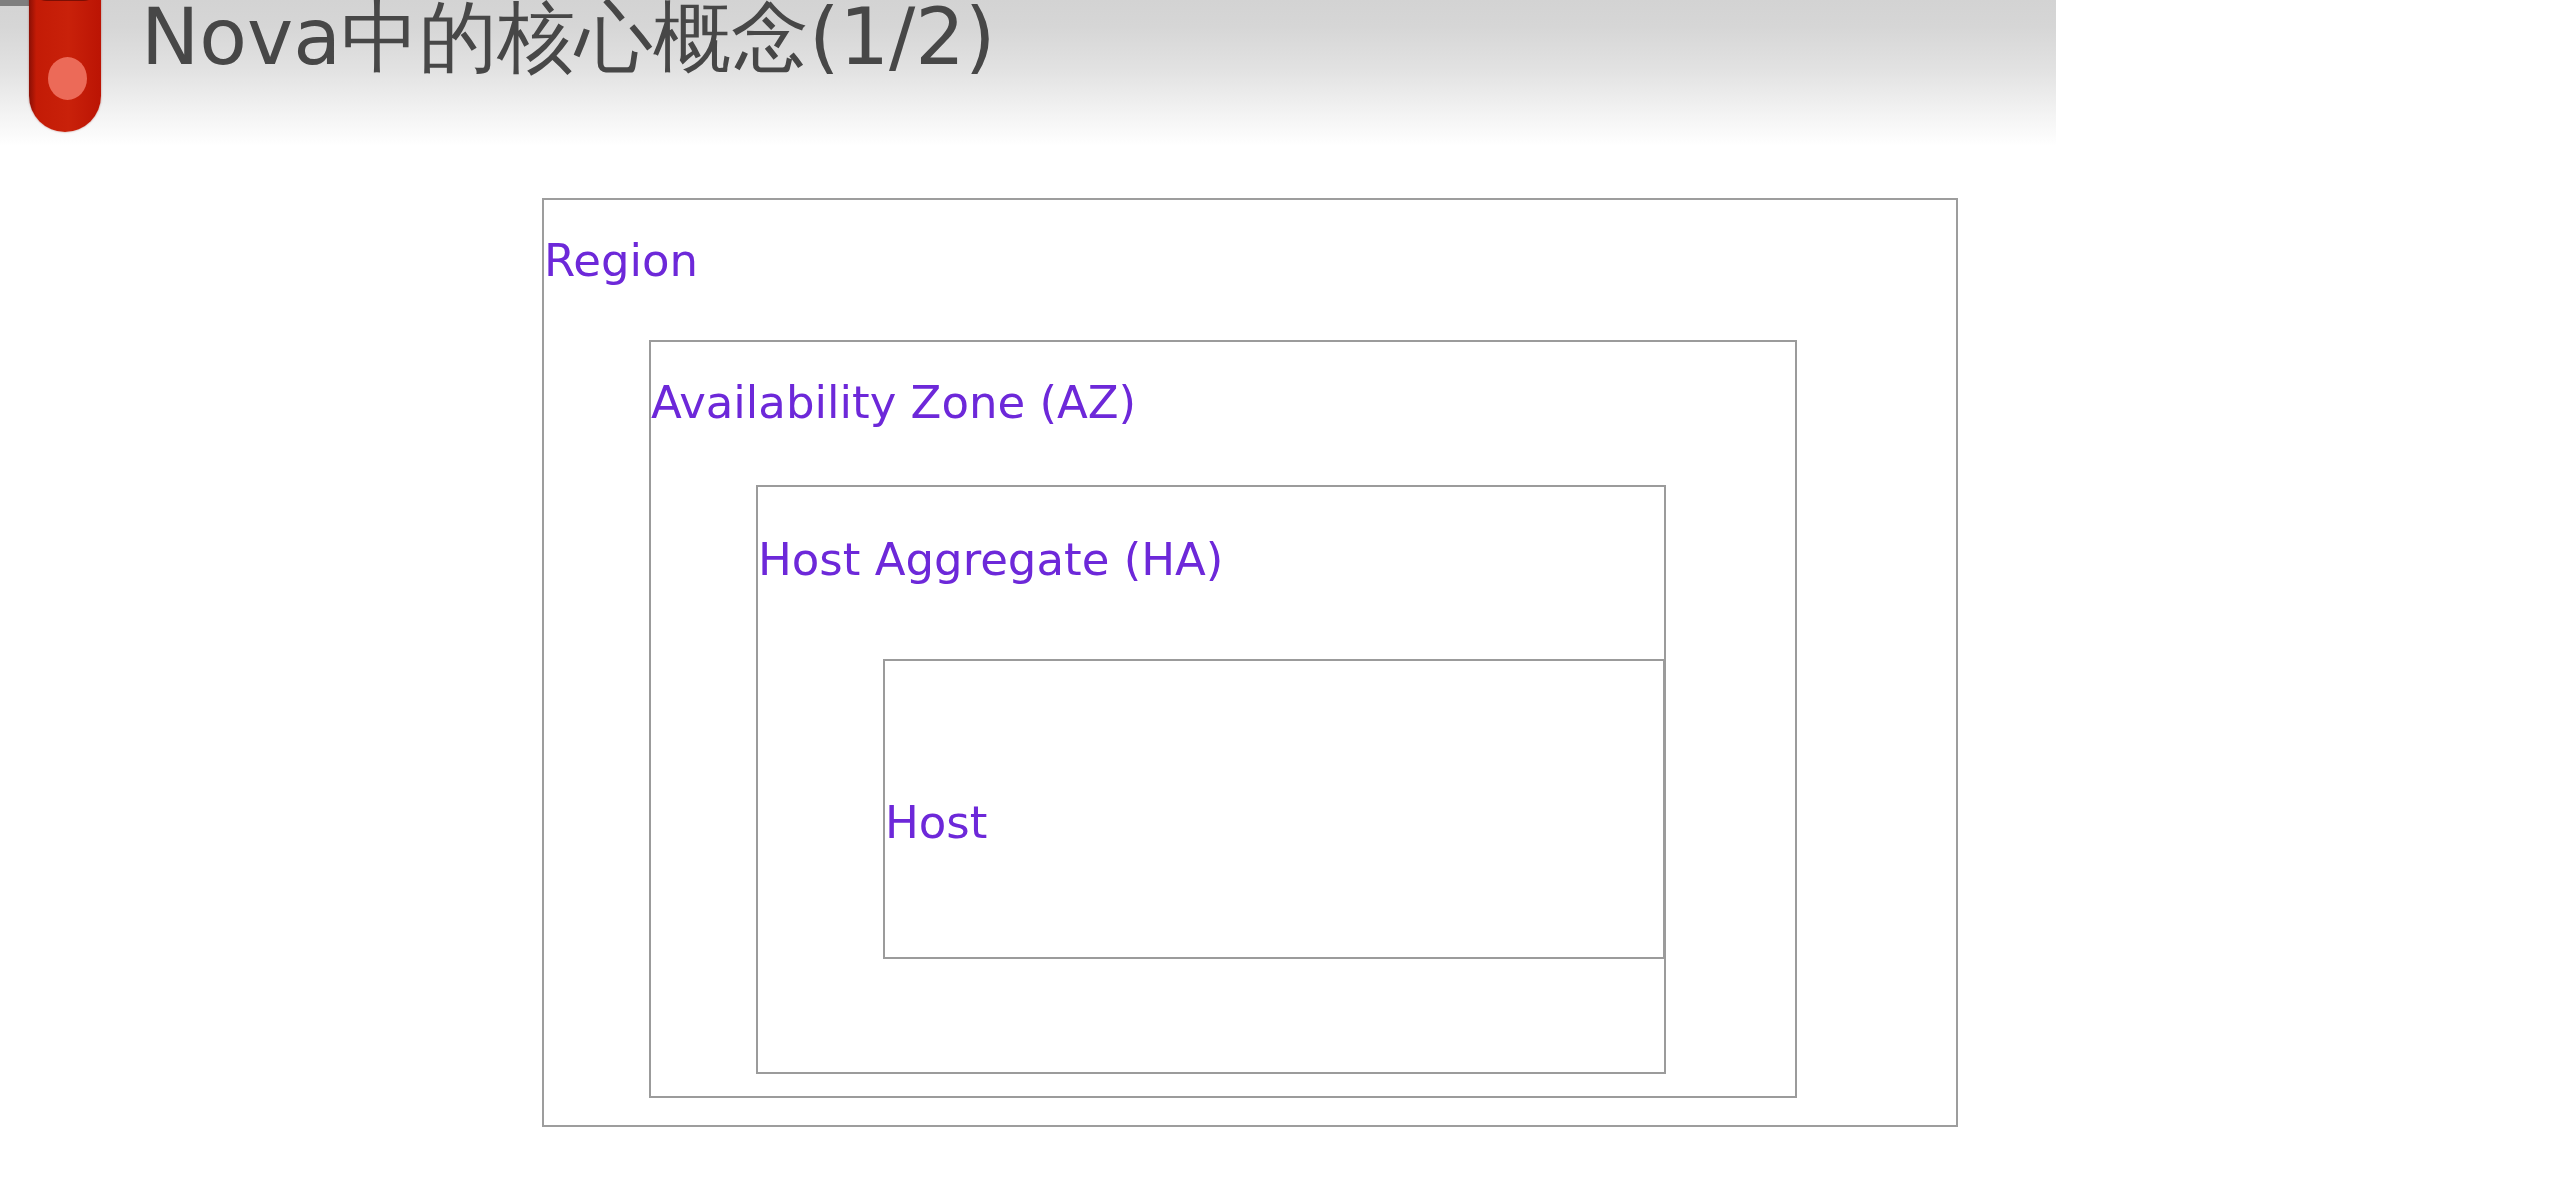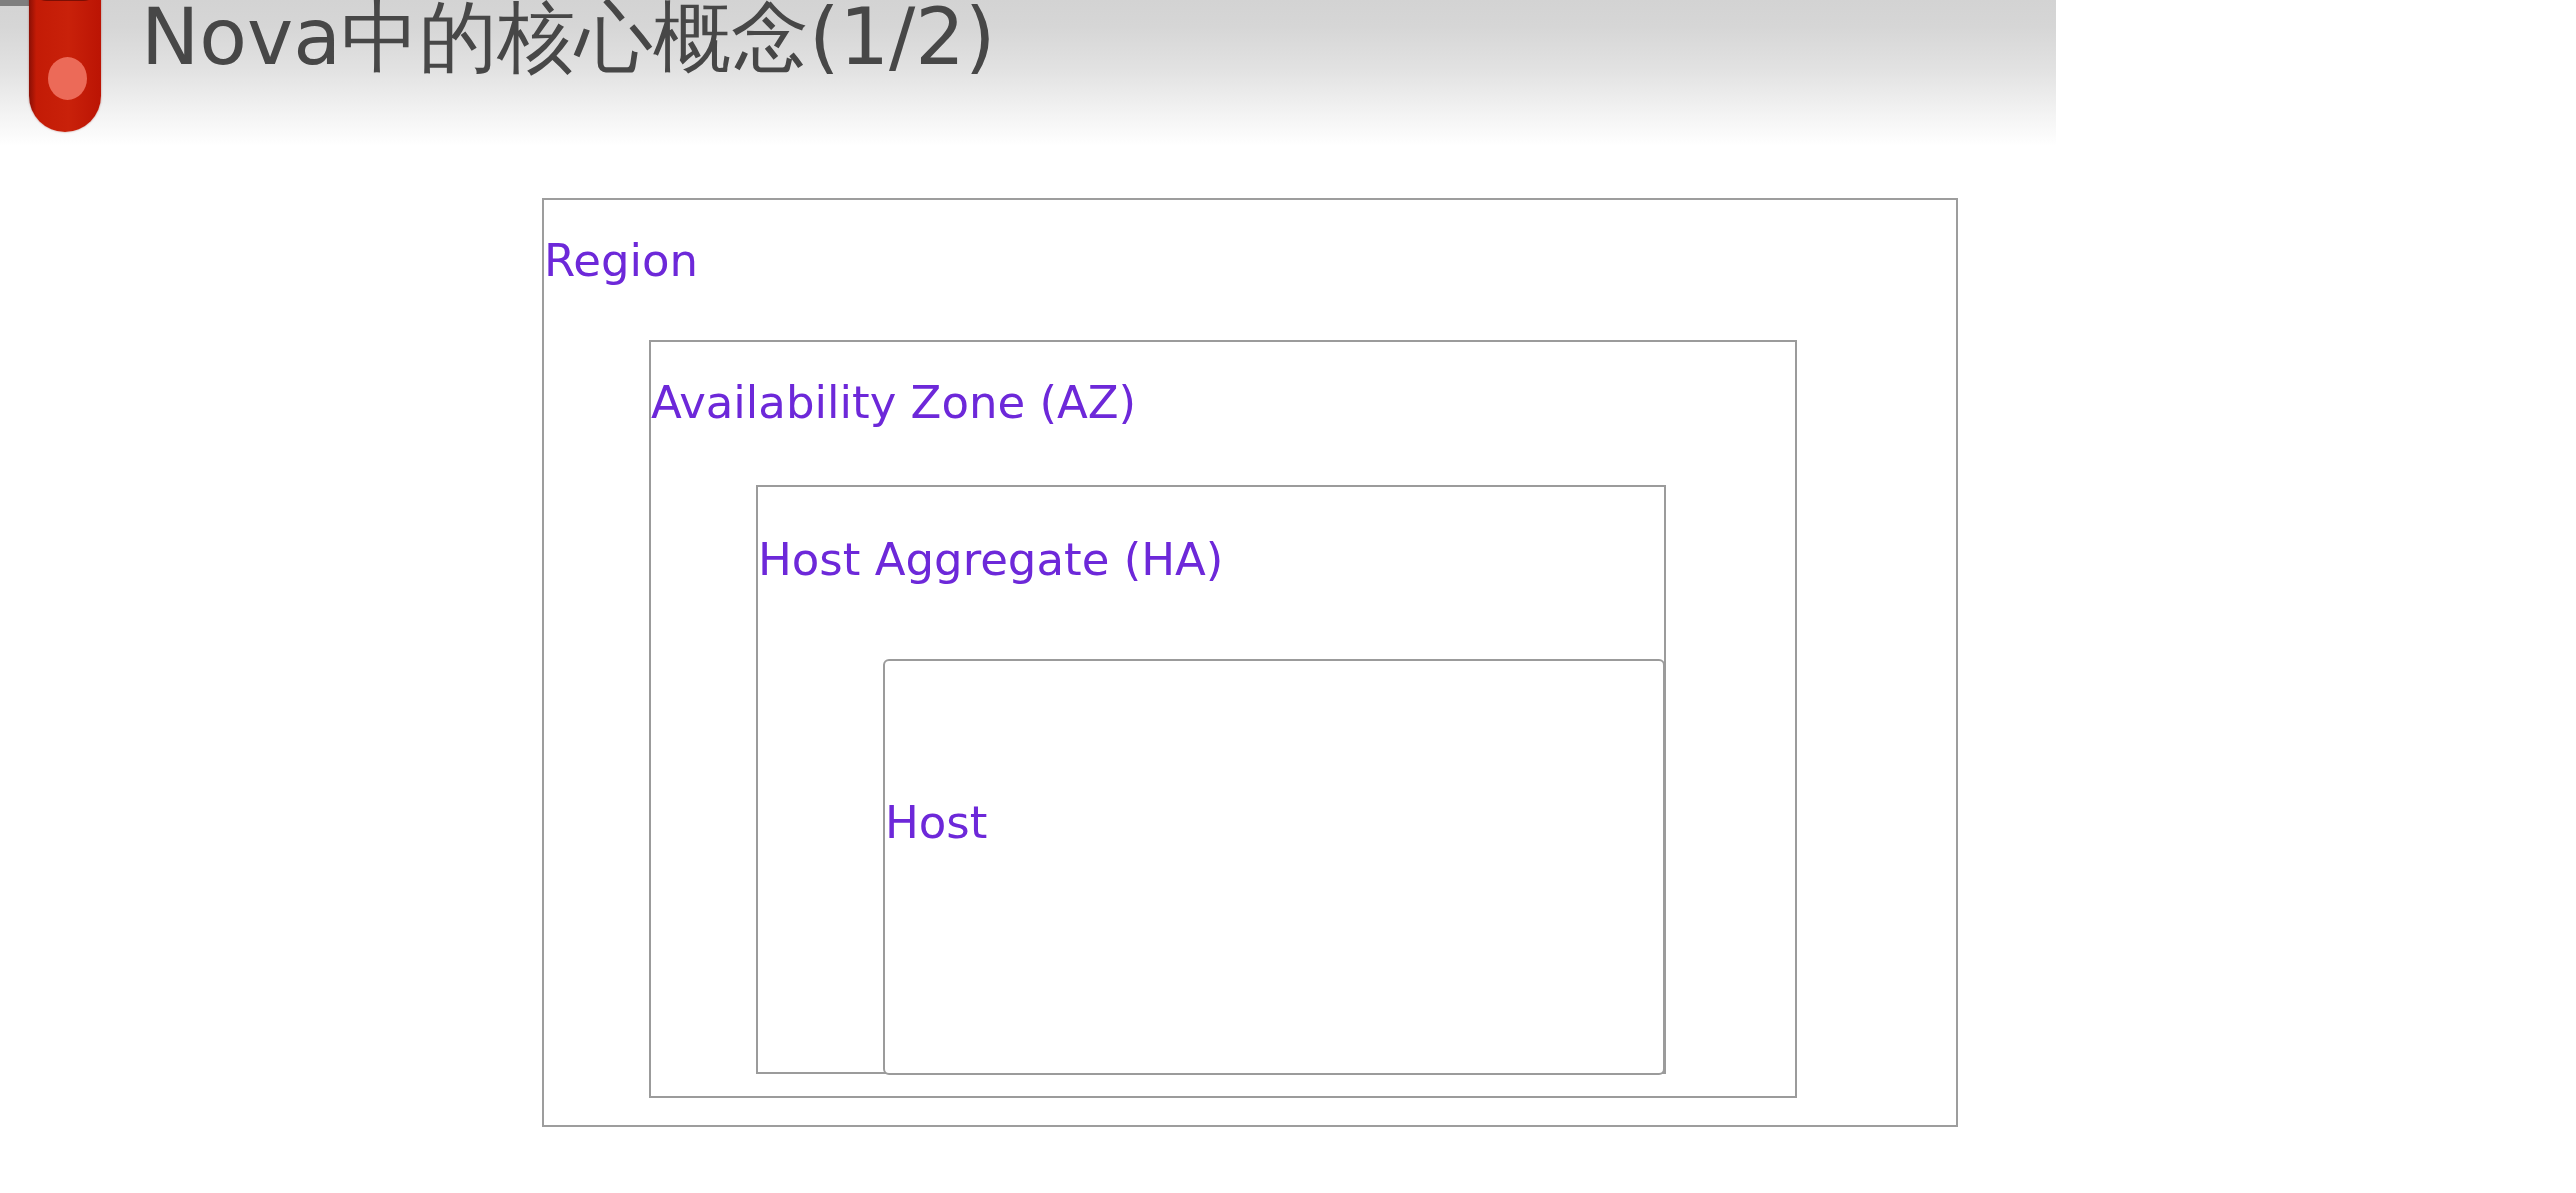--- a/index.html
+++ b/index.html
@@ -108,23 +108,22 @@
     left: 756px;
     top: 485px;
     width: 910px;
     height: 589px;
     border-color: #9b9b9b;
   }
   .nest-box.level-host {
     left: 883px;
     top: 659px;
     width: 782px;
-    height: 416px;
+    height: 300px;
     border-color: #9b9b9b;
-    border-radius: 6px;
   }
 
   .nest-label {
     position: absolute;
     left: 0;
     width: 100%;
     text-align: left;
     color: #6d28d9;
     font-size: 45px;
     line-height: 1;

